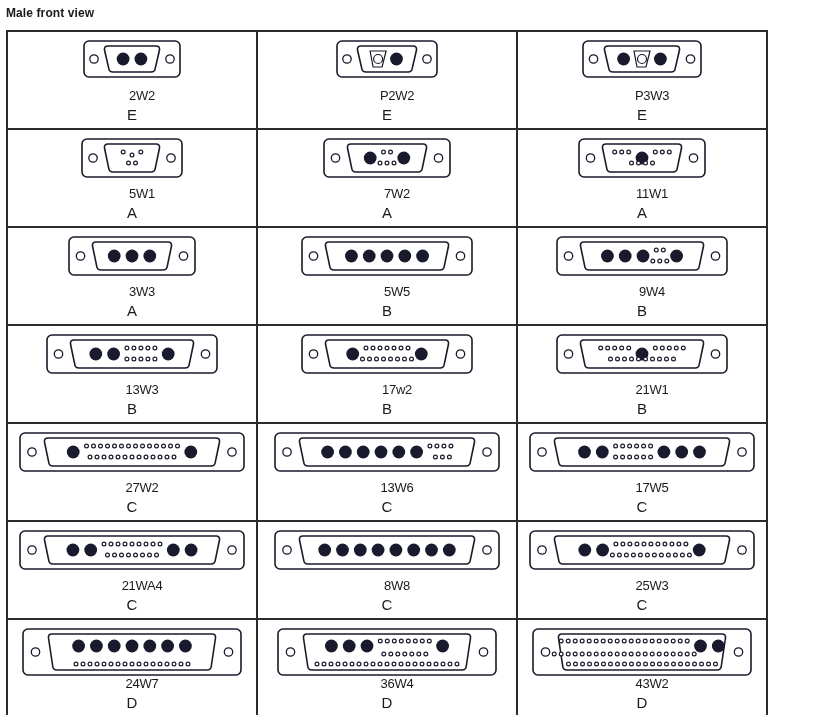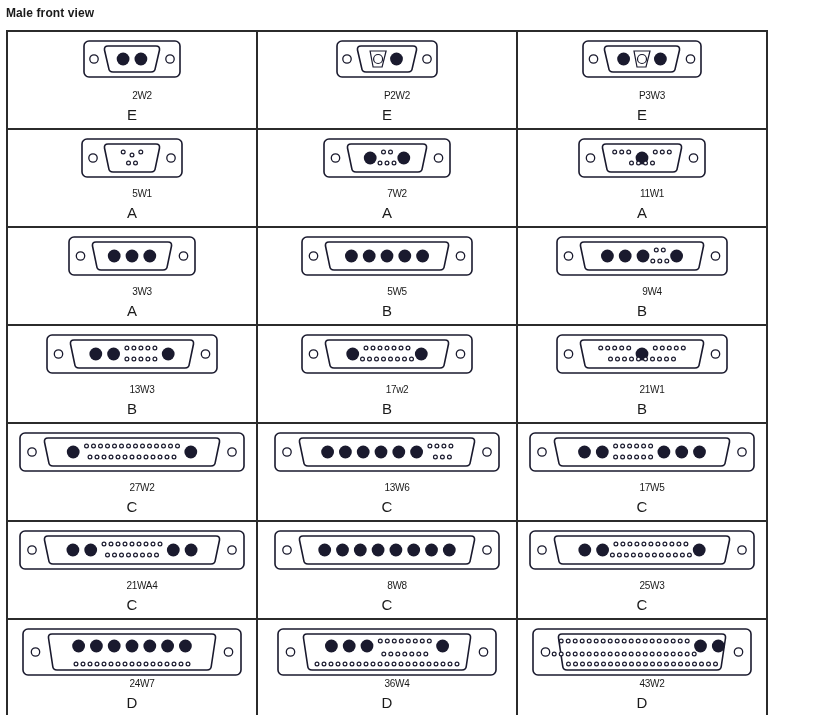--- a/index.html
+++ b/index.html
@@ -6,21 +6,21 @@
   body { width:829px; height:715px; position:relative; overflow:hidden; font-family:"Liberation Sans", sans-serif; color:#1a1a1a; }
   .title { position:absolute; left:6px; top:0px; font-size:12px; font-weight:bold; line-height:26px; letter-spacing:0.1px; }
   table.grid { position:absolute; left:6px; top:30px; border-collapse:collapse; width:754px; height:677px; table-layout:fixed; }
   table.grid td { border:2px solid #2b2b2b; padding:0; vertical-align:top; text-align:center; height:96px; position:relative; }
   table.grid td:nth-child(1) { width:248px; }
   table.grid td:nth-child(2) { width:258px; }
   table.grid td:nth-child(3) { width:248px; }
   .cell-inner { position:relative; height:96px; }
   .conn { position:absolute; top:8px; left:0; right:0; height:46px; display:flex; justify-content:center; align-items:flex-start; }
   .conn svg { display:block; overflow:visible; }
-  .code { position:absolute; left:0; right:0; top:55px; font-size:10px; line-height:18px; letter-spacing:-0.3px;padding-left:20px; }
+  .code { position:absolute; left:0; right:0; top:55px; font-size:13px; line-height:18px; letter-spacing:-0.3px;padding-left:20px; }
   .series { position:absolute; left:0; right:0; top:74px; font-size:15px; line-height:18px; }
 </style>
 </head>
 <body>
 
 <div class="title">Male front view</div>
 
 <table class="grid">
   <tbody id="grid-body">
       <tr>

